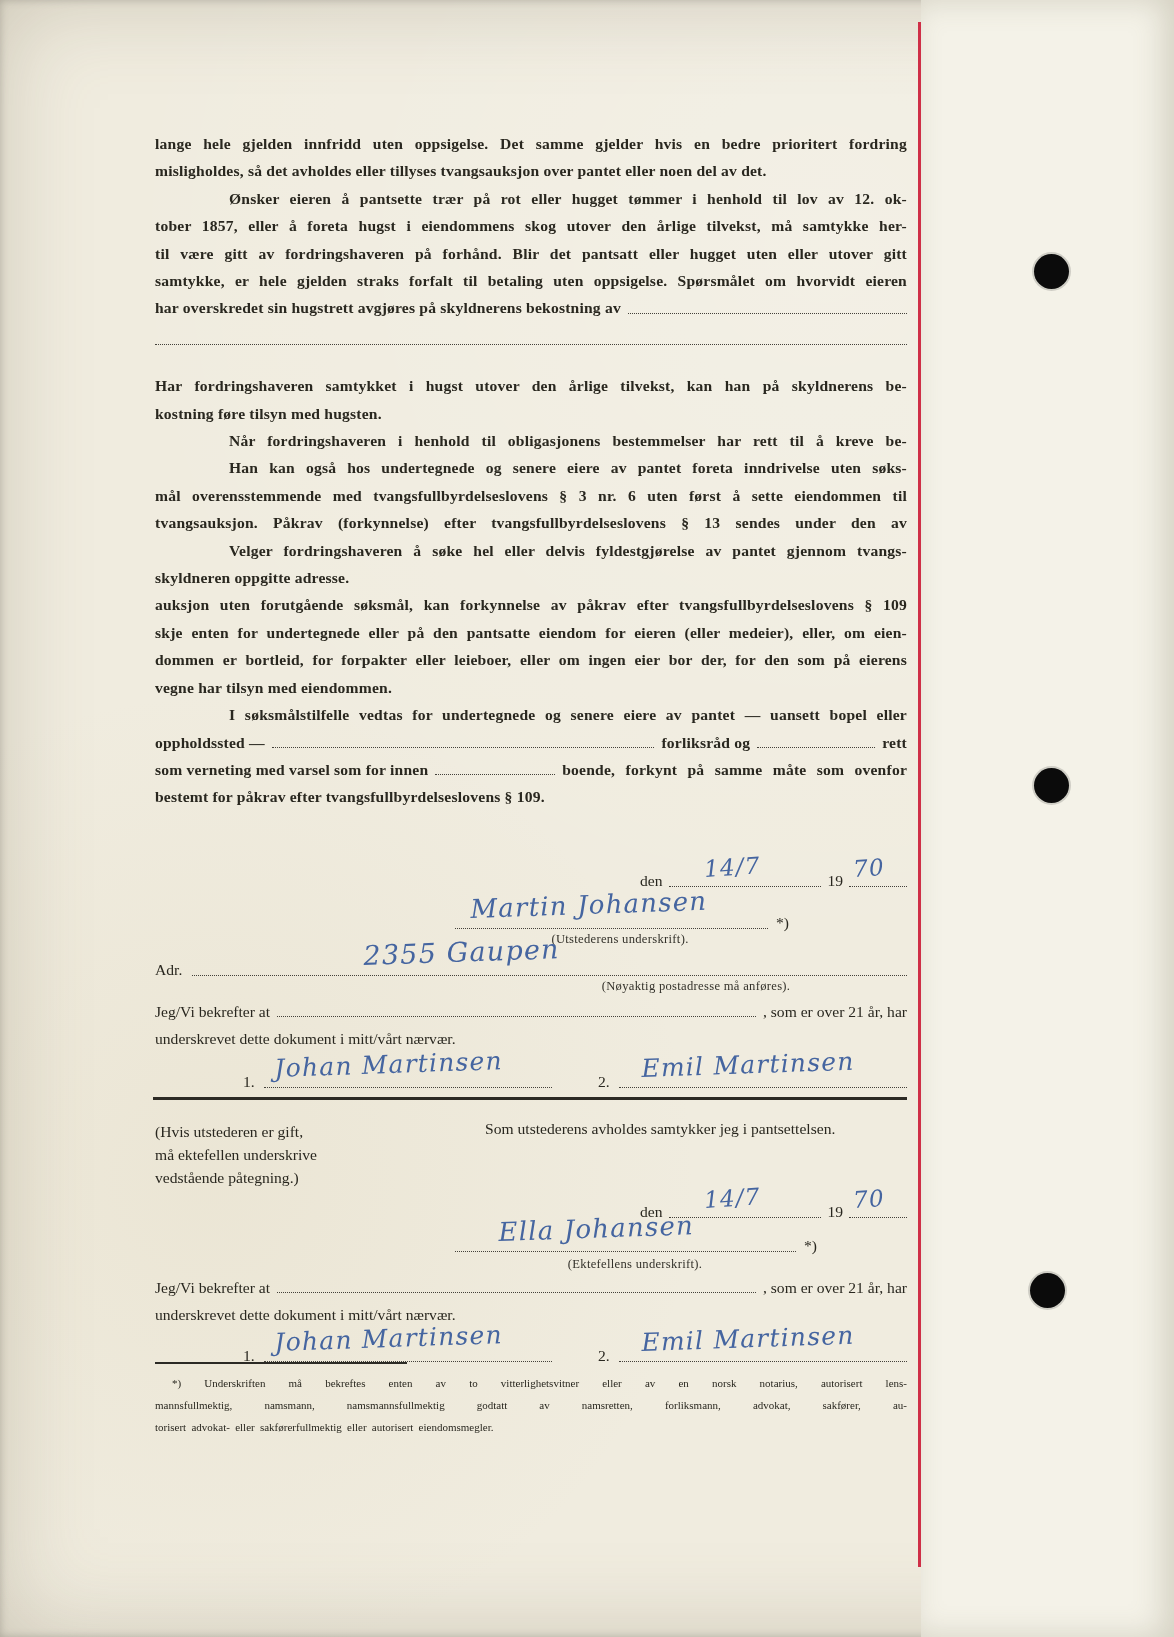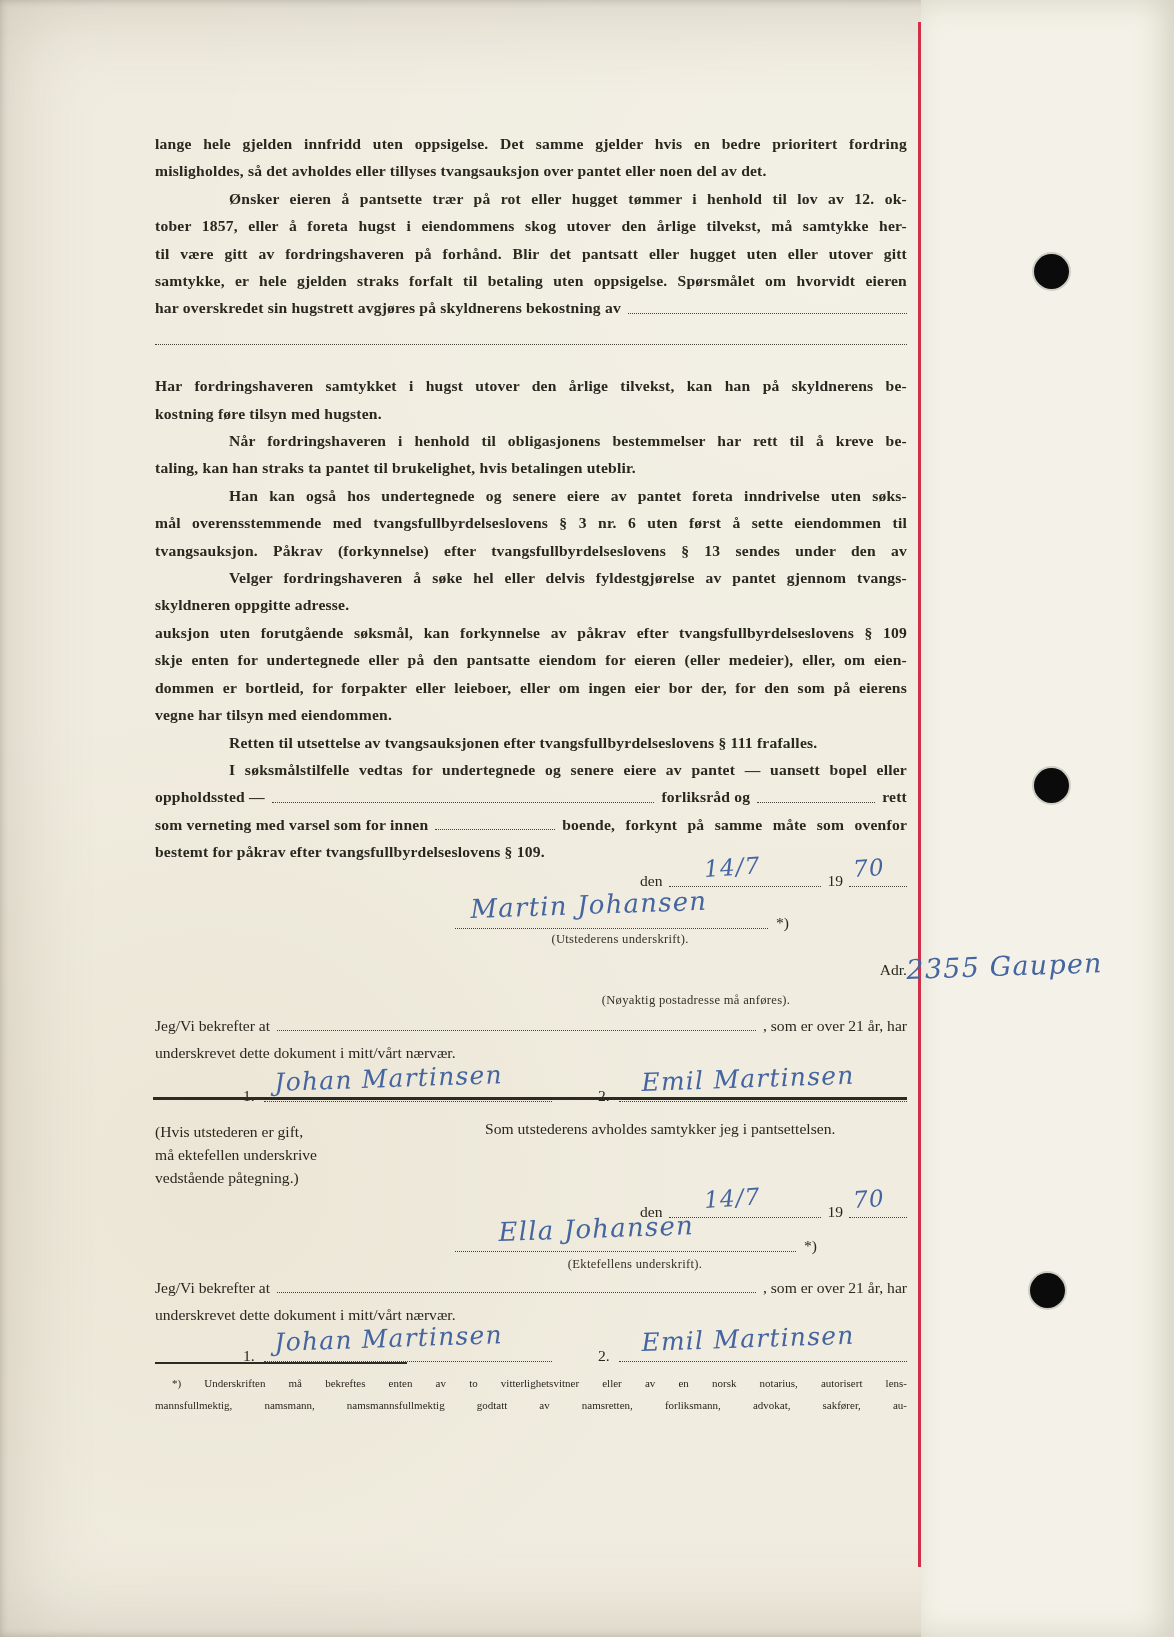--- a/index.html
+++ b/index.html
@@ -40,21 +40,21 @@
   .frow .lt{line-height:1.15;}
   .frow .dotfill{margin-bottom:3px;}
   .date-row{margin-left:485px;width:267px;gap:6px;}
   .sig-date1{margin-top:6px;}
   .sign-row{margin-left:300px;width:334px;gap:6px;margin-top:24px;}
   .spouse-sign{width:362px;margin-top:16px;}
   .caption{font-size:12.6px;color:#33312a;letter-spacing:.3px;}
   .cap-sig{margin-left:300px;width:330px;text-align:center;}
   .cap-adr{margin-left:335px;width:412px;text-align:center;}
   .cap-sp{margin-left:300px;width:360px;text-align:center;}
-  .adr-row{gap:10px;margin-top:14px;flex-direction:column;}
+  .adr-row{gap:10px;margin-top:14px;}
   .confirm-row{margin-top:4px;}
   .witness-row{padding-left:88px;gap:9px;margin-top:20px;}
   .spacer{flex:0 0 28px;}
   .asterisk{padding-left:2px;}
 
   
   .hand{position:absolute;bottom:4px;font-family:"DejaVu Serif",serif;font-style:italic;
     color:#4565a0;white-space:nowrap;letter-spacing:1.2px;
     transform:rotate(-2deg);transform-origin:left bottom;}
   .hand-date{font-size:23px;transform:rotate(-4deg);}
@@ -97,31 +97,29 @@
       <div class="bline flexline">
         <span class="lt">har overskredet sin hugstrett avgjøres på skyldnerens bekostning av</span>
         <span class="dotfill grow"></span>
       </div>
       <div class="bline dotrow flexline">
         <span class="dotfill grow"></span>
       </div>
       <div class="bline j">Har fordringshaveren samtykket i hugst utover den årlige tilvekst, kan han på skyldnerens be-</div>
       <div class="bline">kostning føre tilsyn med hugsten.</div>
       <div class="bline j ind">Når fordringshaveren i henhold til obligasjonens bestemmelser har rett til å kreve be-</div>
-      <div class="bline">taling, kan han straks ta pantet til brukelighet, hvis betalingen uteblir.</div>
       <div class="bline j ind">Han kan også hos undertegnede og senere eiere av pantet foreta inndrivelse uten søks-</div>
       <div class="bline j">mål overensstemmende med tvangsfullbyrdelseslovens § 3 nr. 6 uten først å sette eiendommen til</div>
       <div class="bline j">tvangsauksjon. Påkrav (forkynnelse) efter tvangsfullbyrdelseslovens § 13 sendes under den av</div>
       <div class="bline j ind">Velger fordringshaveren å søke hel eller delvis fyldestgjørelse av pantet gjennom tvangs-</div>
       <div class="bline">skyldneren oppgitte adresse.</div>
       <div class="bline j">auksjon uten forutgående søksmål, kan forkynnelse av påkrav efter tvangsfullbyrdelseslovens § 109</div>
       <div class="bline j">skje enten for undertegnede eller på den pantsatte eiendom for eieren (eller medeier), eller, om eien-</div>
       <div class="bline j">dommen er bortleid, for forpakter eller leieboer, eller om ingen eier bor der, for den som på eierens</div>
       <div class="bline">vegne har tilsyn med eiendommen.</div>
-      <div class="bline ind">Retten til utsettelse av tvangsauksjonen efter tvangsfullbyrdelseslovens § 111 frafalles.</div>
       <div class="bline j ind">I søksmålstilfelle vedtas for undertegnede og senere eiere av pantet — uansett bopel eller</div>
       <div class="bline flexline">
         <span class="lt">oppholdssted —</span>
         <span class="dotfill grow"></span>
         <span class="lt">forliksråd og</span>
         <span class="dotfill" style="flex: 0 0 118px;"></span>
         <span class="lt">rett</span>
       </div>
       <div class="bline flexline">
         <span class="lt">som verneting med varsel som for innen</span>
@@ -228,15 +226,16 @@
         <span class="hand hand-sig" style="left:8%;font-size:25px;">Emil Martinsen</span>
       </span>
     </div>
   </div>
 
   <div class="footnote">
     <div class="foot-sep"></div>
     <div>
         <div class="bline j indf">*) Underskriften må bekreftes enten av to vitterlighetsvitner eller av en norsk notarius, autorisert lens-</div>
         <div class="bline j">mannsfullmektig, namsmann, namsmannsfullmektig godtatt av namsretten, forliksmann, advokat, sakfører, au-</div>
+        <div class="bline">torisert advokat- eller sakførerfullmektig eller autorisert eiendomsmegler.</div>
       </div>
   </div>
 </div>
 
 </body></html>

